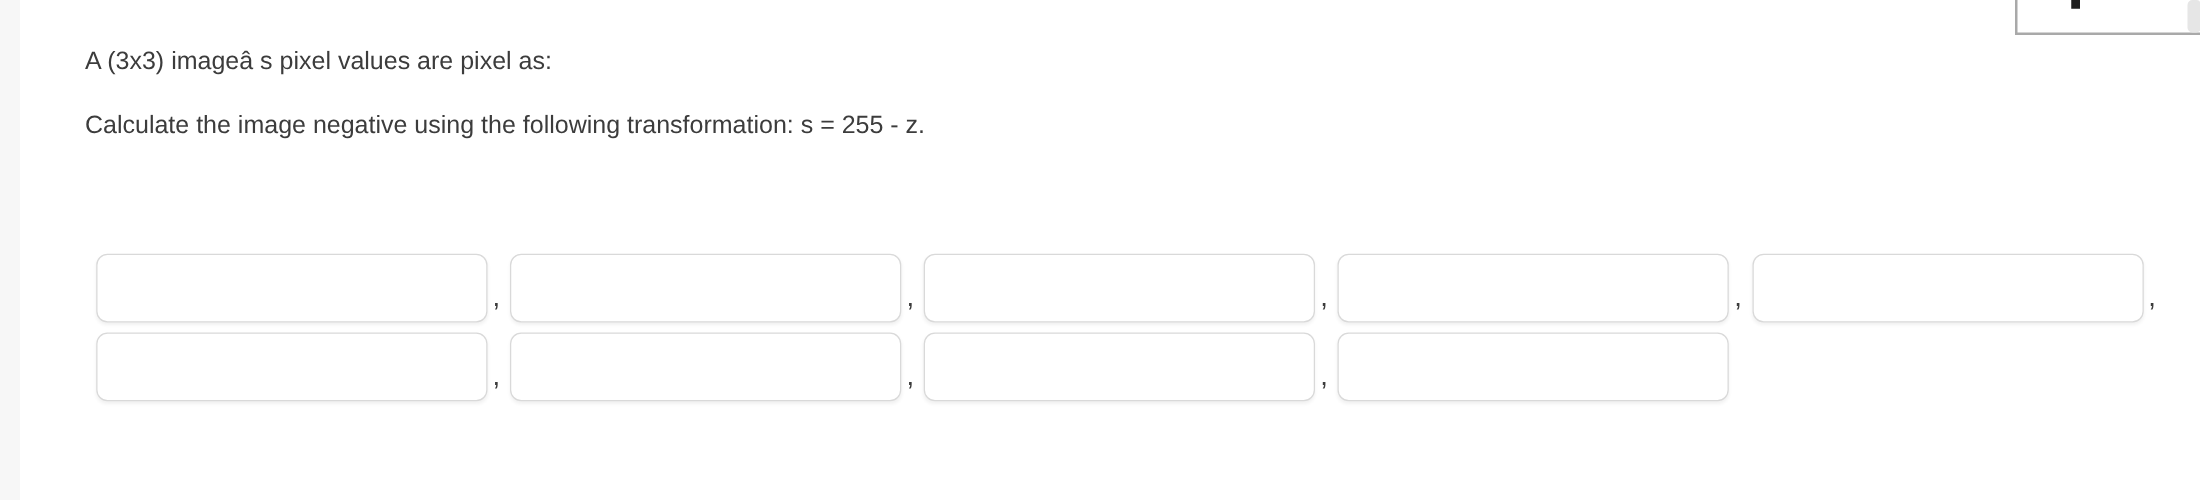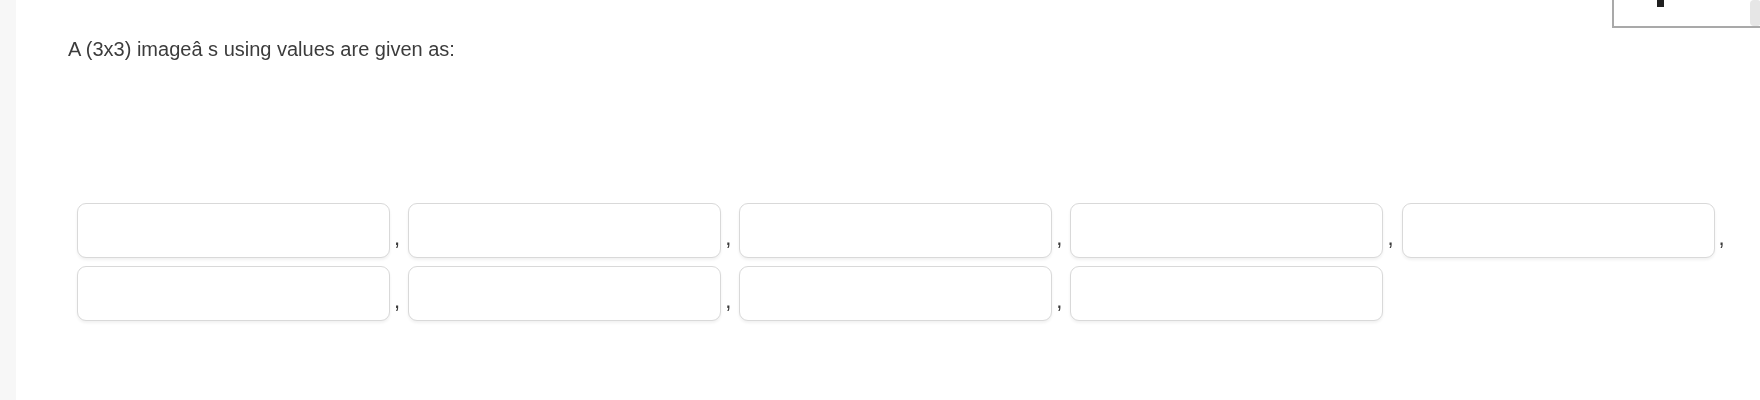--- a/index.html
+++ b/index.html
@@ -100,21 +100,22 @@
 <body>
 
 <div class="left-gutter"></div>
 
 <div class="popup-remnant">
   <span class="popup-dot"></span>
   <span class="popup-scrollbar"></span>
 </div>
 
 <div class="question">
-  <p>A (3x3) imageâ s using values are given as:</p>
+  <p>A (3x3) imageâ s pixel values are pixel as:</p>
+  <p>Calculate the image negative using the following transformation: s = 255 - z.</p>
 </div>
 
 <div class="answers">
   <div class="answer-row">
     <input type="text" class="answer" value="" style="">
     <span class="comma">,</span>
     <input type="text" class="answer" value="" style="">
     <span class="comma">,</span>
     <input type="text" class="answer" value="" style="">
     <span class="comma">,</span>

